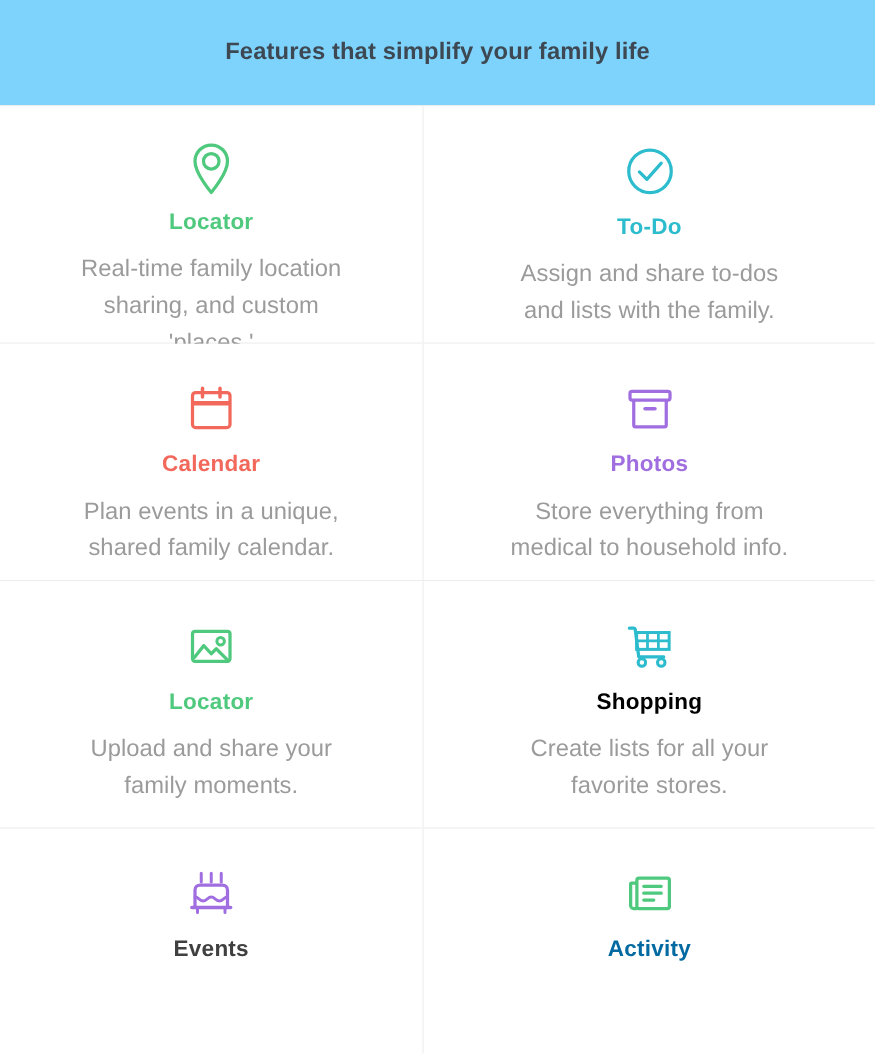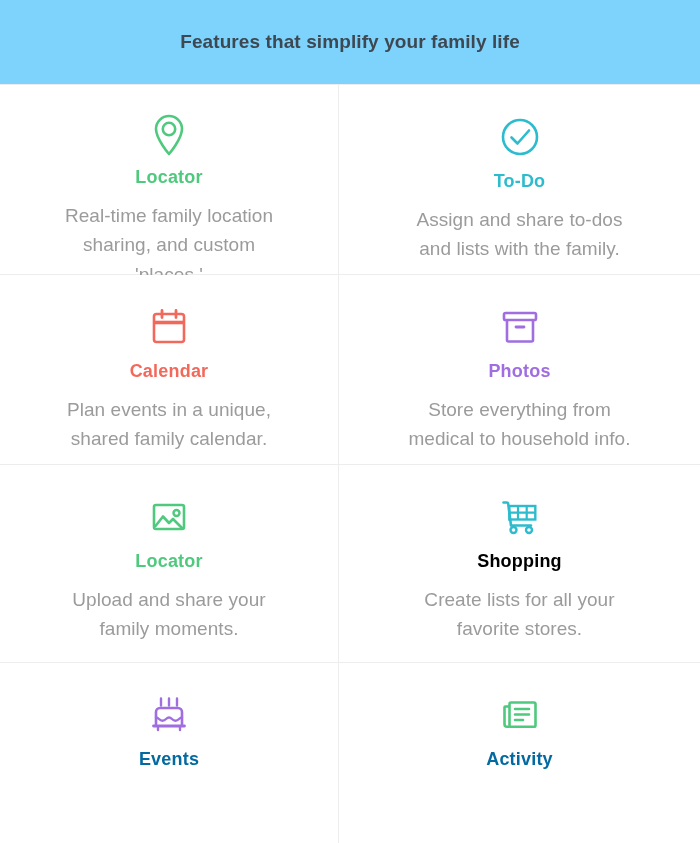--- a/index.html
+++ b/index.html
@@ -172,21 +172,21 @@
     <div class="feature-cell">
       <div class="feature-icon">
         <svg width="44" height="44" viewBox="0 0 44 44" fill="none">
           <path d="M14 5.5v7M22 5.5v7M30 5.5v7" stroke="#a06ee0" stroke-width="2.4" stroke-linecap="round"></path>
           <path d="M9 33V19a4 4 0 014-4h18a4 4 0 014 4v14" stroke="#a06ee0" stroke-width="2.6" stroke-linejoin="round" fill="none"></path>
           <path d="M9 24.5c3 0 3 3.2 6.5 3.2s3.5-3.2 6.5-3.2 3 3.2 6.5 3.2 3.5-3.2 6.5-3.2" stroke="#a06ee0" stroke-width="2.4" stroke-linecap="round" stroke-linejoin="round" fill="none"></path>
           <path d="M6.5 33h31" stroke="#a06ee0" stroke-width="2.8" stroke-linecap="round"></path>
           <path d="M11 33.5v3.5M33 33.5v3.5" stroke="#a06ee0" stroke-width="2.4" stroke-linecap="round"></path>
         </svg>
       </div>
-      <div class="feature-title" style="color: #0369a1; text-align: right;">Events</div>
+      <div class="feature-title" style="color: #404040; text-align: right;">Events</div>
     </div>
 
     <div class="feature-cell">
       <div class="feature-icon">
         <svg width="44" height="44" viewBox="0 0 44 44" fill="none">
           <path d="M11.5 13.5H7.2a.7.7 0 00-.7.7v17.1a2.5 2.5 0 002.5 2.5h2.5" stroke="#4fc97d" stroke-width="2.6" stroke-linejoin="round" fill="none"></path>
           <rect x="11.5" y="9.5" width="26" height="24.3" rx="1.6" stroke="#4fc97d" stroke-width="2.6" fill="none"></rect>
           <path d="M17 16h14M17 21.5h14M17 27h8" stroke="#4fc97d" stroke-width="2.6" stroke-linecap="round"></path>
         </svg>
       </div>

